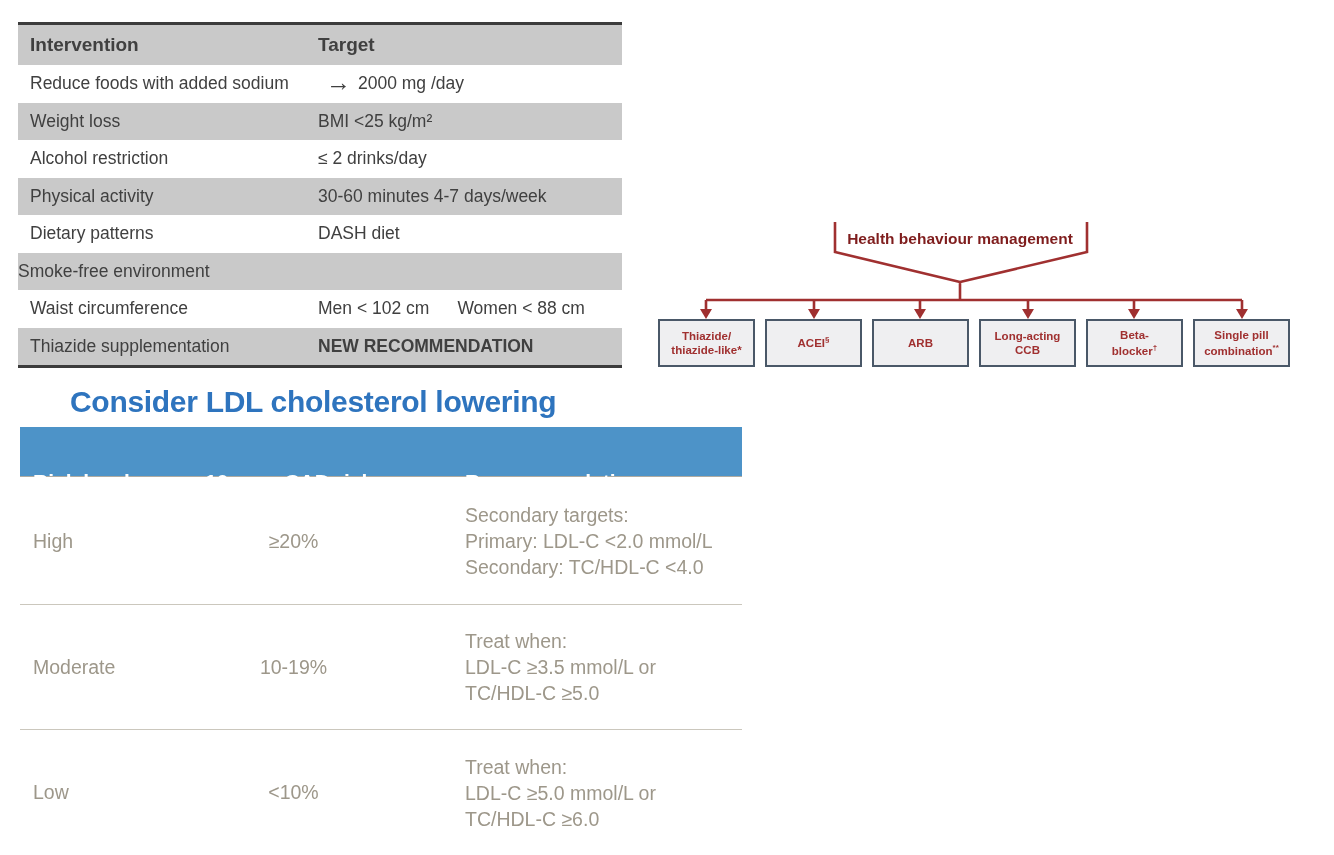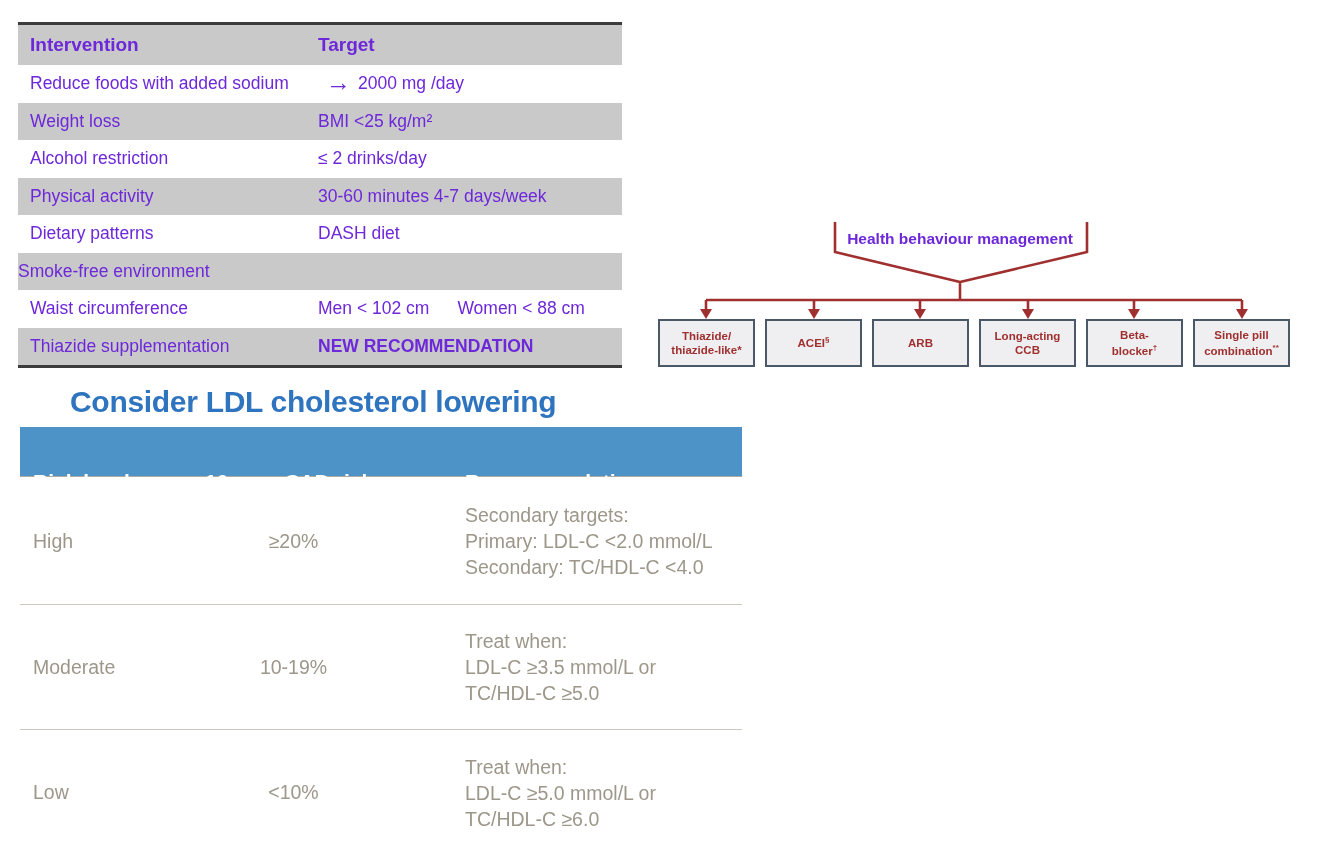--- a/index.html
+++ b/index.html
@@ -14,33 +14,33 @@
     --ldl_separator:#CBC7BD;
   }
   *{box-sizing:border-box;margin:0;padding:0;}
   body{background:#ffffff;font-family:"Liberation Sans","DejaVu Sans",sans-serif;}
   .page{position:relative;width:1334px;height:855px;background:#ffffff;overflow:hidden;}
 
   
   .itable{position:absolute;left:18px;top:22px;width:604px;
           border-top:3px solid var(--table_border_dark);
           border-bottom:3px solid var(--table_border_dark);}
-  .irow{display:flex;align-items:center;height:37.5px;font-size:17.5px;color:#6d28d9;}
+  .irow{display:flex;align-items:center;height:37.5px;font-size:17.5px;color:#404040;}
   .irow.ihead{height:40px;font-size:19px;font-weight:700;background:var(--band_gray);}
   .itable > div:not(.ihead):nth-child(odd){background:var(--band_gray);}
   .icol1{width:300px;padding-left:12px;}
   .icol2{flex:1;display:flex;align-items:center;}
   .arrow-glyph{font-size:25px;font-weight:400;margin:0 7px 2px 8px;line-height:1;}
   .target-bold{font-weight:700;}
   .waist-gap{margin-left:28px;}
 
   
   .pharm{position:absolute;left:650px;top:215px;width:660px;height:160px;}
   .pharm-title{position:absolute;left:110px;top:15px;width:400px;text-align:center;
-               font-size:15.5px;font-weight:700;color:#6d28d9;}
+               font-size:15.5px;font-weight:700;color:#7f1d1d;}
   .pharm-svg{position:absolute;left:0;top:0;}
   .flowline{stroke:var(--dark_red);stroke-width:2.6;fill:none;}
   .flowhead{fill:var(--dark_red);stroke:none;}
   .pharm-boxes{position:absolute;left:8px;top:104px;width:632px;display:flex;justify-content:space-between;}
   .pbox{width:97px;height:48px;border:2px solid var(--box_border);background:var(--box_fill);
         display:flex;flex-direction:column;justify-content:center;align-items:center;
         text-align:center;font-size:11.5px;font-weight:700;color:var(--dark_red);line-height:1.25;}
   .pbox sup{font-size:8px;}
 
   

